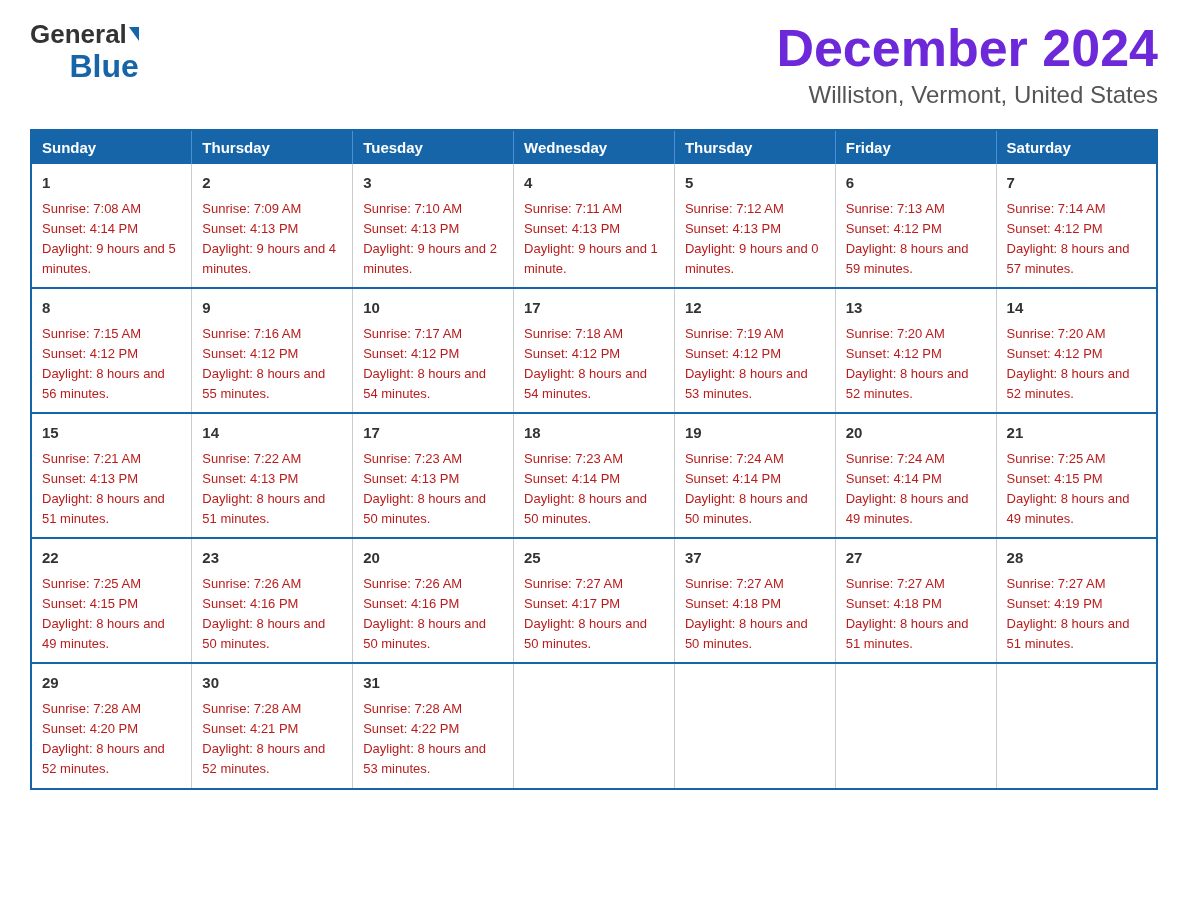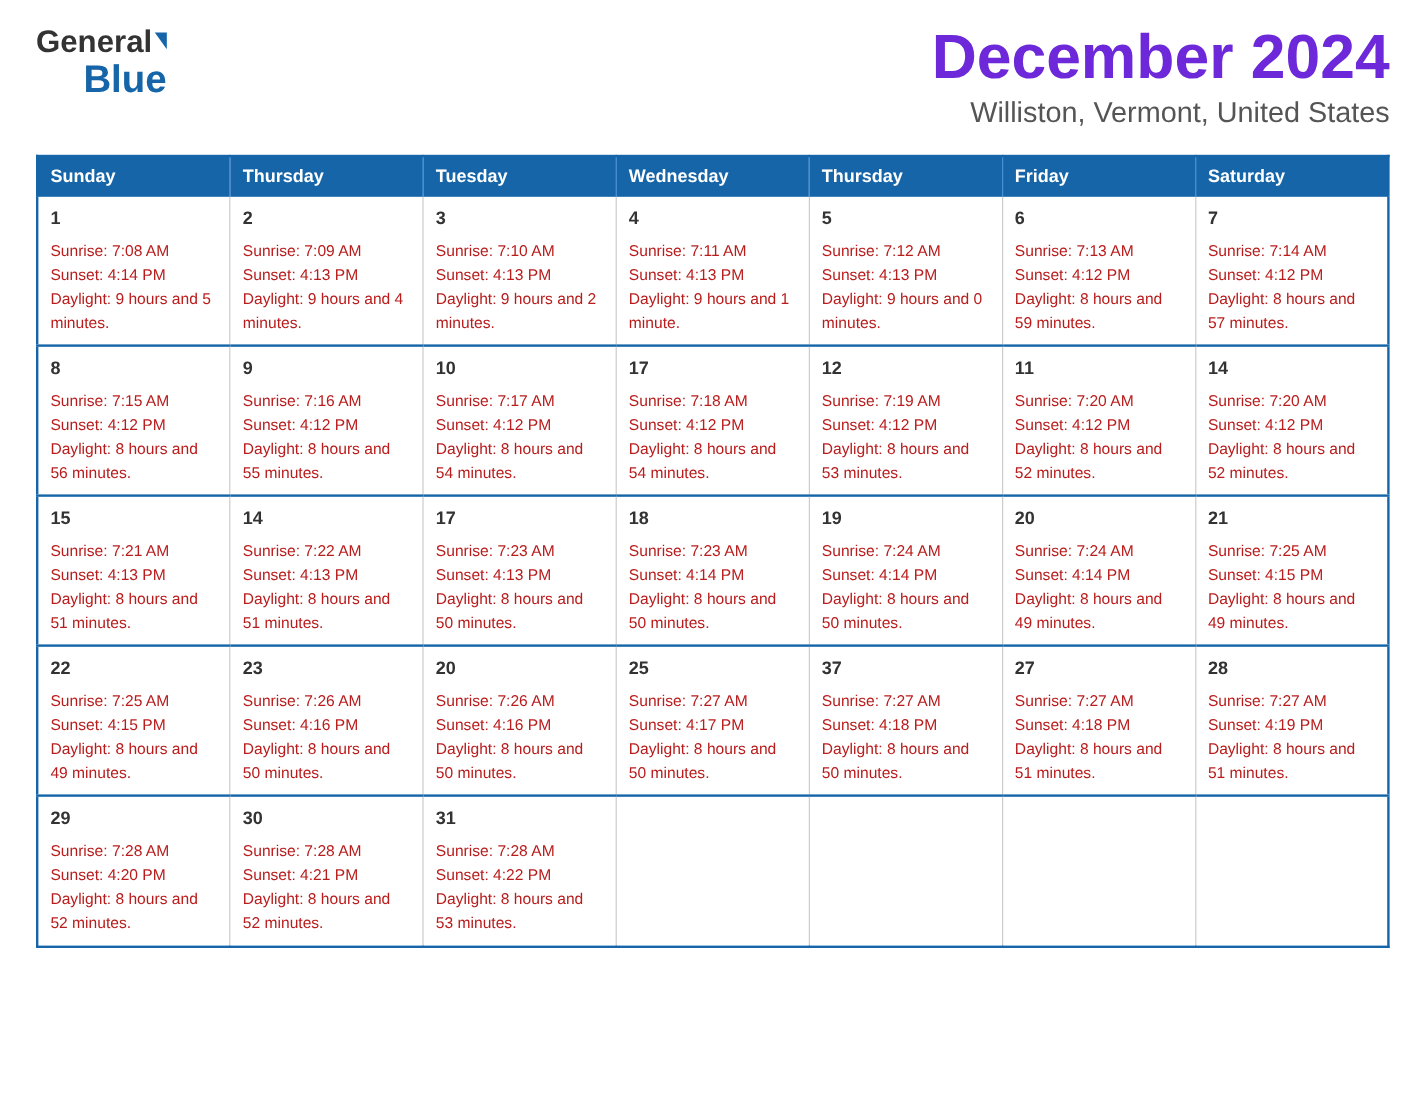--- a/index.html
+++ b/index.html
@@ -157,21 +157,21 @@
         <td><span class="day-number">8</span>
 <span class="day-info">Sunrise: 7:15 AM<br>Sunset: 4:12 PM<br>Daylight: 8 hours and 56 minutes.</span></td>
         <td><span class="day-number">9</span>
 <span class="day-info">Sunrise: 7:16 AM<br>Sunset: 4:12 PM<br>Daylight: 8 hours and 55 minutes.</span></td>
         <td><span class="day-number">10</span>
 <span class="day-info">Sunrise: 7:17 AM<br>Sunset: 4:12 PM<br>Daylight: 8 hours and 54 minutes.</span></td>
         <td><span class="day-number">17</span>
 <span class="day-info">Sunrise: 7:18 AM<br>Sunset: 4:12 PM<br>Daylight: 8 hours and 54 minutes.</span></td>
         <td><span class="day-number">12</span>
 <span class="day-info">Sunrise: 7:19 AM<br>Sunset: 4:12 PM<br>Daylight: 8 hours and 53 minutes.</span></td>
-        <td><span class="day-number">11</span>
+        <td><span class="day-number">13</span>
 <span class="day-info">Sunrise: 7:20 AM<br>Sunset: 4:12 PM<br>Daylight: 8 hours and 52 minutes.</span></td>
         <td><span class="day-number">14</span>
 <span class="day-info">Sunrise: 7:20 AM<br>Sunset: 4:12 PM<br>Daylight: 8 hours and 52 minutes.</span></td>
       </tr>
       <tr>
         <td><span class="day-number">15</span>
 <span class="day-info">Sunrise: 7:21 AM<br>Sunset: 4:13 PM<br>Daylight: 8 hours and 51 minutes.</span></td>
         <td><span class="day-number">14</span>
 <span class="day-info">Sunrise: 7:22 AM<br>Sunset: 4:13 PM<br>Daylight: 8 hours and 51 minutes.</span></td>
         <td><span class="day-number">17</span>

